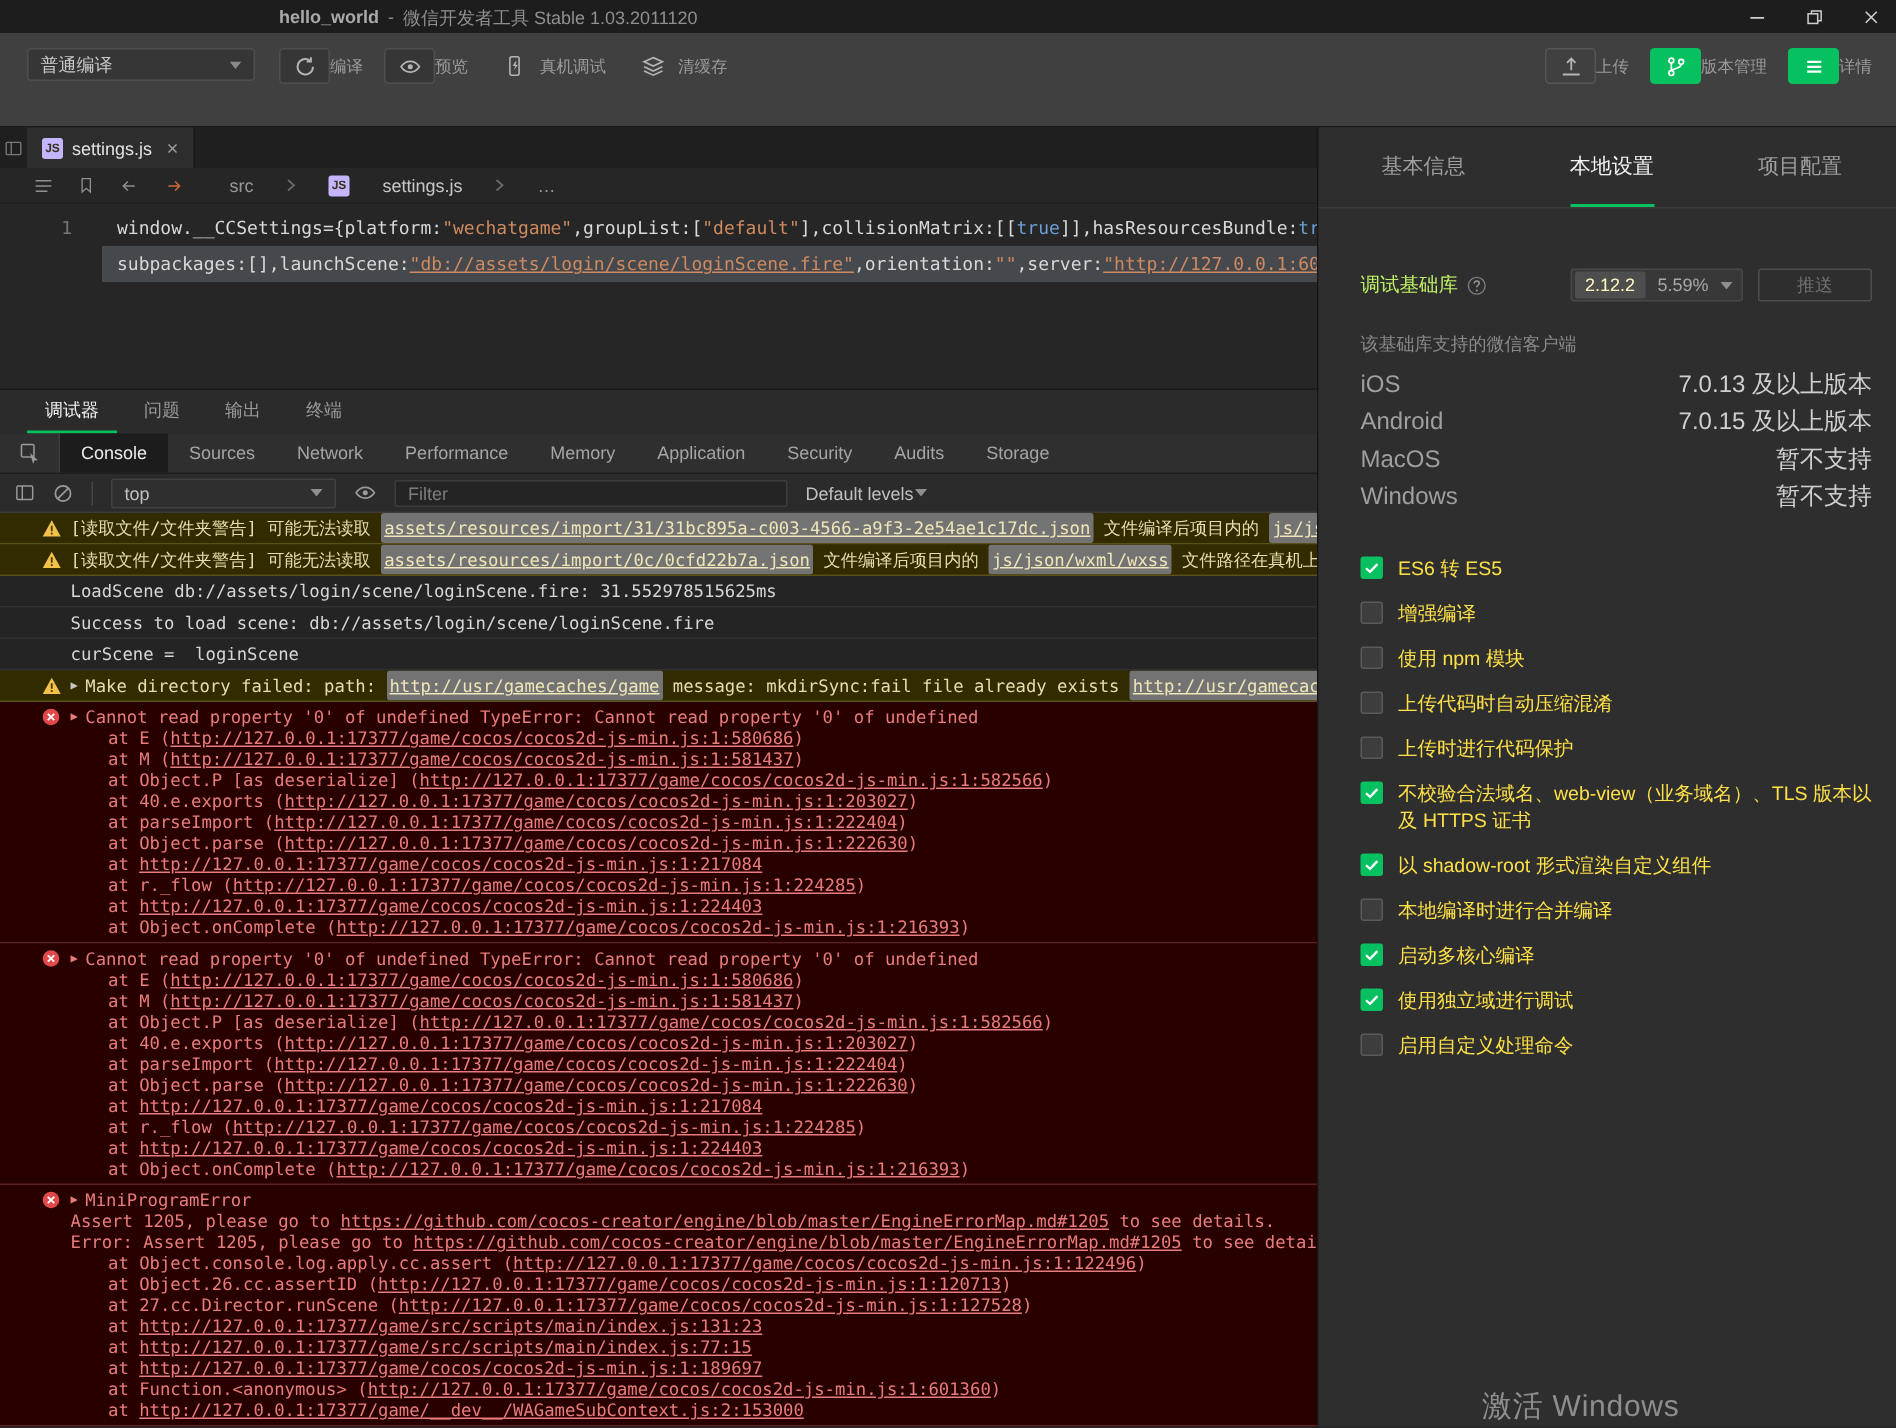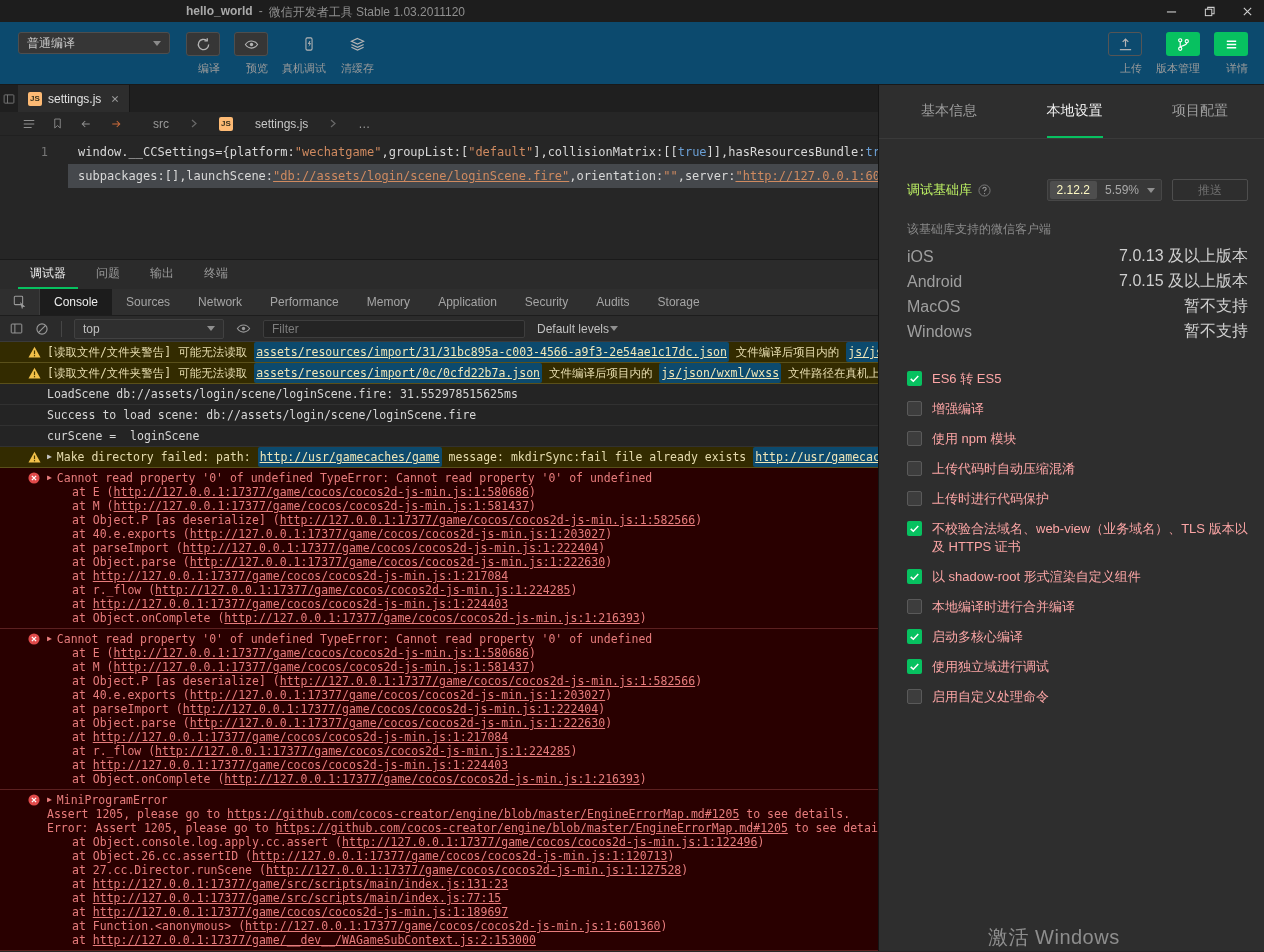--- a/index.html
+++ b/index.html
@@ -8,43 +8,43 @@
   svg{display:block}
 
   
   .titlebar{height:22px;background:#1d1d1d;position:relative}
   .title{position:absolute;left:186px;top:4px;font-size:12px;color:#8f8f8f;display:flex;gap:6px;white-space:nowrap}
   .title .proj{color:#aaa;font-weight:bold}
   .win-controls{position:absolute;right:10px;top:0;height:22px;display:flex;align-items:center;gap:24px;color:#cfcfcf}
   .wc{display:flex;align-items:center;justify-content:center;width:14px;height:14px}
 
   
-  .toolbar{height:63px;background:#0c4a6e;border-bottom:1px solid #191919;display:flex;align-items:flex-start;padding:10px 16px 0 18px}
+  .toolbar{height:63px;background:#404040;border-bottom:1px solid #191919;display:flex;align-items:flex-start;padding:10px 16px 0 18px}
   .compile-select{width:152px;height:22px;background:#363636;border:1px solid #4e4e4e;border-radius:3px;font-size:12px;color:#c8c8c8;display:flex;align-items:center;padding:0 8px;margin-right:16px}
   .compile-select .arr{margin-left:auto;color:#8a8a8a}
   .tb-group{display:flex;align-items:flex-start;gap:14px}
   .tb-spacer{flex:1}
-  .tbtn{display:flex;flex-direction:column;align-items:flex-end}
+  .tbtn{display:flex;flex-direction:row;align-items:flex-start}
   .tbtn-icon{height:24px;min-width:34px;display:flex;align-items:center;justify-content:center;color:#b5b5b5}
   .tbtn-icon.boxed{border:1px solid #4e4e4e;background:#363636;border-radius:3px}
   .tbtn-icon.rbox{width:34px;height:24px;border-radius:3px}
   .tbtn-icon.outline{border:1px solid #555;color:#b5b5b5}
   .tbtn-icon.green{background:#07c160;color:#fff}
   .tbtn-label{font-size:11px;color:#9a9a9a;margin-top:5px;white-space:nowrap}
 
   
   .main{display:flex;height:866px}
   .left{width:879px;flex:none;display:flex;flex-direction:column;background:#262626;border-right:1px solid #151515;height:100%}
   .right{flex:1;background:#2e2e2e;display:flex;flex-direction:column}
 
   
   .ed-tabbar{height:27px;background:#1f1f1f;display:flex;align-items:stretch;flex:none}
   .panel-toggle{width:18px;display:flex;align-items:center;justify-content:center;color:#7a7a7a}
   .ed-tab{display:flex;align-items:center;background:#2d2d2d;padding:0 10px;font-size:12px;color:#e2e2e2;gap:6px;border-right:1px solid #161616}
-  .js-badge{width:14px;height:14px;background:#fdba74;color:#39321d;font-size:8px;font-weight:bold;display:flex;align-items:center;justify-content:center;border-radius:2px}
+  .js-badge{width:14px;height:14px;background:#c4b5fd;color:#39321d;font-size:8px;font-weight:bold;display:flex;align-items:center;justify-content:center;border-radius:2px}
   .tab-close{color:#9a9a9a;margin-left:4px;display:flex;align-items:center}
 
   
   .ed-toolbar{height:24px;background:#262626;display:flex;align-items:center;gap:16px;padding-left:22px;flex:none;font-size:12px;border-bottom:1px solid #202020}
   .ico{color:#8f8f8f;display:flex;align-items:center}
   .ico.forward{color:#c96a3a}
   .crumb{display:flex;align-items:center;gap:22px;color:#9a9a9a;margin-left:14px}
   .crumb .file{color:#c8c8c8}
   .csep{color:#6a6a6a}
 
@@ -86,21 +86,21 @@
   .msg{border-bottom:1px solid #313131}
   .msg.warn{background:#332b00;border-bottom-color:#5a501a;color:#e6dcae}
   .msg.error{background:#290000;border-bottom-color:#5c2020;color:#e87c7c;padding:3px 0}
   .msg.log{color:#d6d6d6}
   .cline{display:flex;align-items:center;padding-left:28px;height:20px;line-height:20px;white-space:nowrap;overflow:hidden}
   .msg.error .cline{height:14px;line-height:14px}
   .licon{width:13px;margin-right:6px;flex:none;display:flex;align-items:center}
   .caret{color:#c5c5c5;font-size:8px;margin-right:5px}
   .msg.error .caret{color:#e87c7c}
   .cline.stack{padding-left:72px}
-  .seg.chip{background:#0c4a6e;text-decoration:underline;border-radius:2px;padding:0 2px;color:#efe6b8}
+  .seg.chip{background:#737373;text-decoration:underline;border-radius:2px;padding:0 2px;color:#efe6b8}
   .seg.link{text-decoration:underline;color:inherit}
 
   
   .rp-tabs{height:54px;display:flex;align-items:stretch;justify-content:space-between;padding:0 36px 0 42px;border-bottom:1px solid #3a3a3a;flex:none}
   .rp-tab{font-size:14px;color:#9f9f9f;display:flex;align-items:center;border-bottom:2px solid transparent;white-space:nowrap}
   .rp-tab.active{color:#f2f2f2;border-bottom-color:#07c160}
   .rp-body{padding:40px 16px 0 28px}
   .lib-row{display:flex;align-items:center}
   .lib-label{font-size:13px;color:#bef264;white-space:nowrap}
   .help{margin-left:6px;display:flex;align-items:center}
@@ -112,21 +112,21 @@
   .note{margin-top:20px;font-size:12px;color:#8a8a8a}
   .sup-rows{margin-top:6px}
   .sup-row{display:flex;justify-content:space-between;align-items:center;height:25px;font-size:16px}
   .sup-name{color:#9f9f9f}
   .sup-val{color:#cfcfcf}
   .opts{margin-top:26px}
   .opt{display:flex;align-items:flex-start;margin-bottom:12px}
   .cb{width:15px;height:15px;border-radius:2px;flex:none;margin-top:1px}
   .cb.on{background:#07c160;display:flex;align-items:center;justify-content:center}
   .cb.off{background:#3d3d3d;border:1px solid #5a5a5a}
-  .opt-label{margin-left:10px;font-size:13px;color:#fca5a5;line-height:18px}
+  .opt-label{margin-left:10px;font-size:13px;color:#fde047;line-height:18px}
 
   .watermark{position:absolute;left:988px;top:924px;font-size:20px;color:rgba(220,220,220,.55);letter-spacing:.5px;pointer-events:none}
 </style>
 </head>
 <body>
 
 <div class="titlebar">
   <div class="title">
     <span class="proj">hello_world</span>
     <span>-</span>

